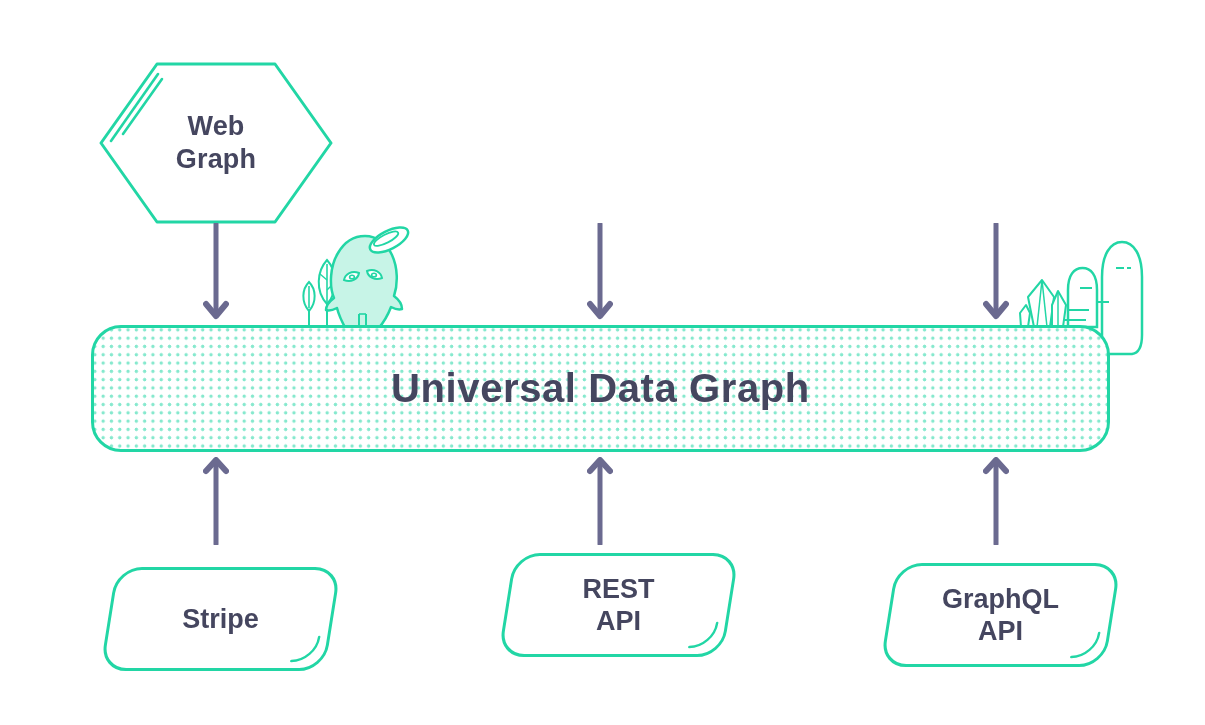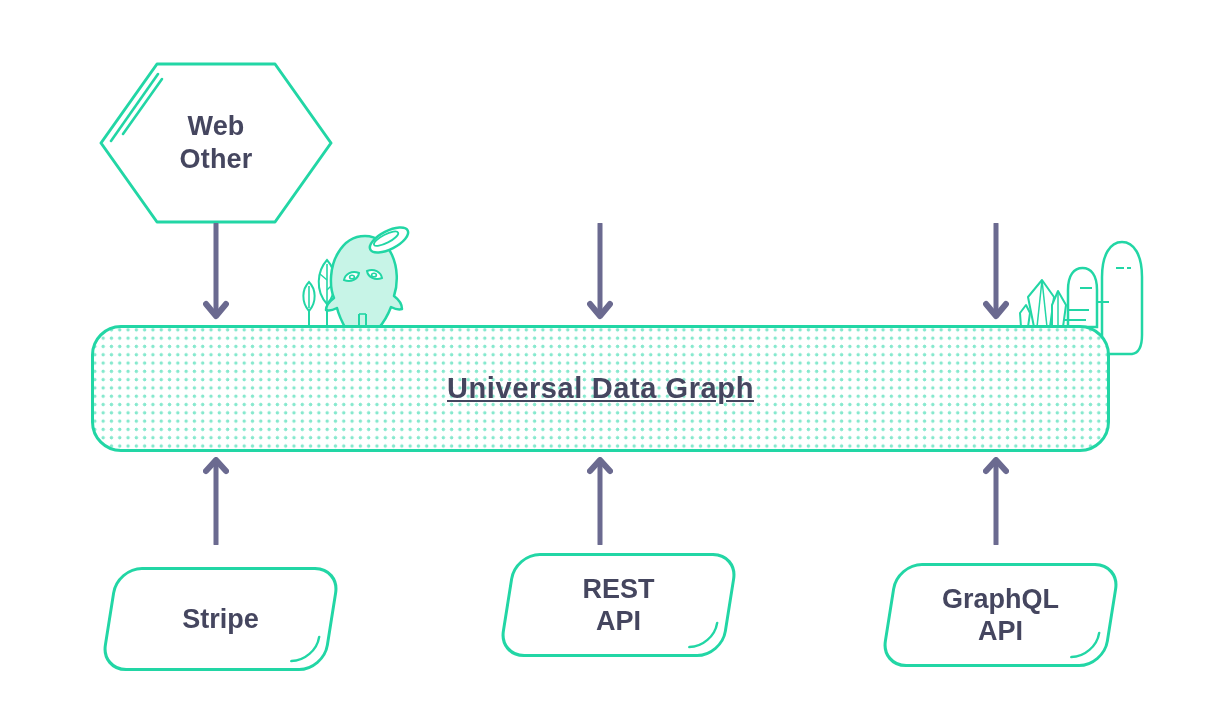--- a/index.html
+++ b/index.html
@@ -17,21 +17,21 @@
   }
   
   .hub-bar {
     position:absolute; left:91px; top:325px; width:1019px; height:127px;
     box-sizing:border-box; border:3px solid #22d6a5; border-radius:30px;
     background-color:#ffffff;
     background-image:radial-gradient(circle, rgba(34,214,165,.55) 1.6px, rgba(34,214,165,0) 2px);
     background-size:8.3px 8.3px; background-position:5px 6px;
     display:flex; align-items:center; justify-content:center; z-index:2;
   }
-  .hub-title { font-size:29px; font-weight:700; color:#45465f; letter-spacing:.6px;text-decoration:underline; }
+  .hub-title { font-size:40px; font-weight:700; color:#45465f; letter-spacing:.6px; }
   
   .arrow { position:absolute; z-index:3; }
   
   .deco { position:absolute; z-index:1; }
   
   .src-node { position:absolute; width:225px; height:104px; }
   .src-shape {
     position:absolute; inset:0; box-sizing:border-box;
     border:3px solid #22d6a5; border-radius:26px; transform:skewX(-9deg);
     background:#ffffff;
@@ -48,21 +48,21 @@
 
 <div class="stage">
 
   <div class="hex-node" style="left:99px; top:62px;">
     <svg width="234" height="162" viewBox="0 0 234 162">
       <polygon points="58,2 176,2 232,81 176,160 58,160 2,81" fill="#ffffff" stroke="#22d6a5" stroke-width="3" stroke-linejoin="round"></polygon>
       <line x1="59" y1="12" x2="12" y2="79" stroke="#22d6a5" stroke-width="2.6" stroke-linecap="round"></line>
       <line x1="63" y1="17" x2="24" y2="72" stroke="#22d6a5" stroke-width="2.6" stroke-linecap="round"></line>
     </svg>
     <div class="hex-label">Web
-Other</div>
+Graph</div>
   </div>
 
 
 
   <svg class="arrow" style="left:203px; top:223px;" width="26" height="98" viewBox="0 0 26 98">
     <line x1="13" y1="1" x2="13" y2="90" stroke="#6b6a90" stroke-width="5" stroke-linecap="round"></line>
     <path d="M 3 81 L 13 93 L 23 81" fill="none" stroke="#6b6a90" stroke-width="6" stroke-linecap="round" stroke-linejoin="round"></path>
   </svg>
   <svg class="arrow" style="left:587px; top:223px;" width="26" height="98" viewBox="0 0 26 98">
     <line x1="13" y1="1" x2="13" y2="90" stroke="#6b6a90" stroke-width="5" stroke-linecap="round"></line>

